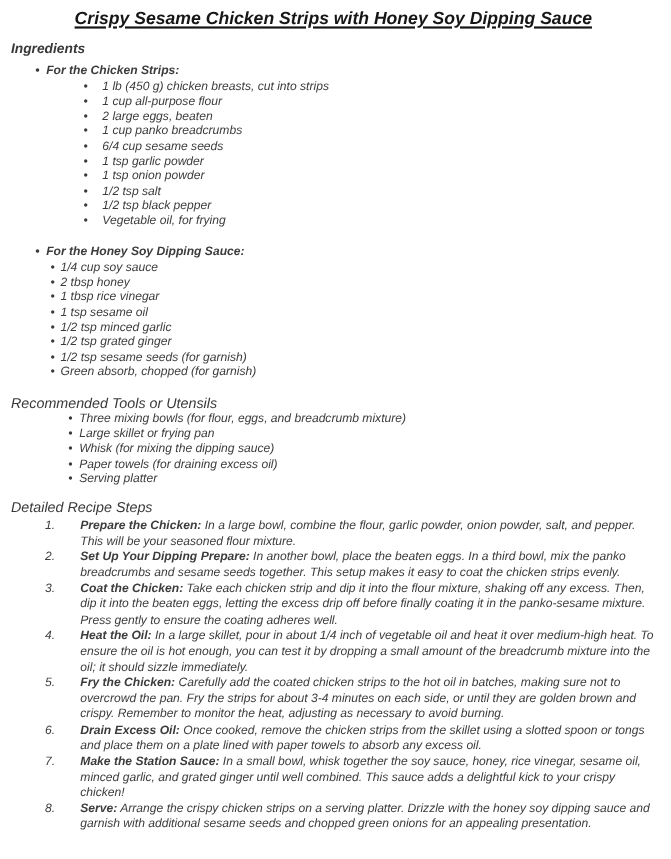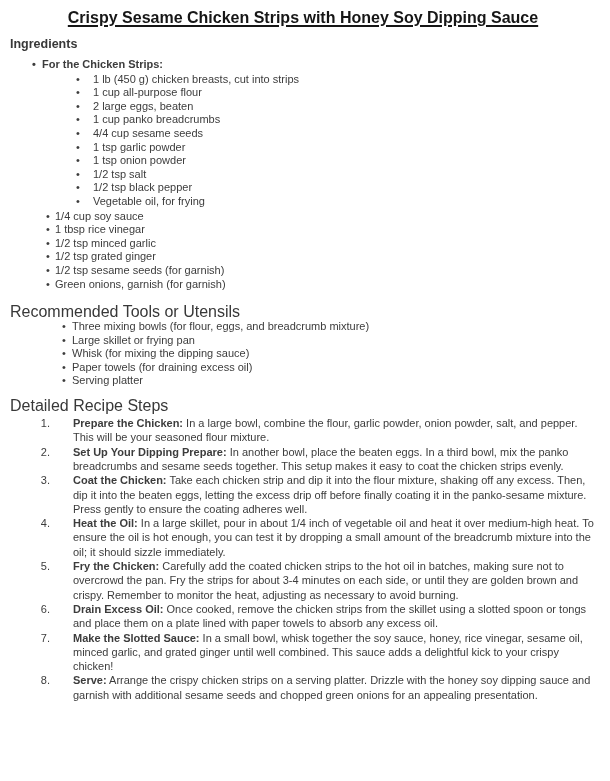--- a/index.html
+++ b/index.html
@@ -13,36 +13,37 @@
     overflow: hidden;
   }
   .doc {
     box-sizing: border-box;
     width: 610px;
     height: 645px;
     padding: 8px 14px 0 10px;
     font-family: "Liberation Sans", "DejaVu Sans", sans-serif;
     font-size: 11px;
     color: #3c3c3c;
+    font-style: italic;
   }
   .title {
     margin: 0 0 9px 0;
     text-align: center;
     font-size: 16px;
     font-weight: bold;
     color: #161616;
     line-height: 20px;
   }
   .title span {
     text-decoration: underline;
     text-decoration-thickness: 1.5px;
     text-underline-offset: 2px;
   }
   .heading {
-    font-size: 16px;
+    font-size: 13px;
     line-height: 14px;
     margin: 0;
     color: #383838;
   }
   .heading.bold { font-weight: bold; font-size: 12.5px; }
   #ingredients-heading { margin-top: 7px; }
   #tools-heading { margin-top: 14px; }
   #steps-heading { margin-top: 11px; }
 
   ul { list-style: none; margin: 0; padding: 0; }
@@ -115,54 +116,57 @@
 
   <div class="heading bold" id="ingredients-heading">Ingredients</div>
 
   <div id="chicken-group">
     <div class="l1-row">For the Chicken Strips:</div>
     <ul class="l2 chicken">
       <li>1 lb (450 g) chicken breasts, cut into strips</li>
       <li>1 cup all-purpose flour</li>
       <li>2 large eggs, beaten</li>
       <li>1 cup panko breadcrumbs</li>
-      <li>4/4 cup sesame seeds</li>
+      <li>6/4 cup sesame seeds</li>
       <li>1 tsp garlic powder</li>
       <li>1 tsp onion powder</li>
       <li>1/2 tsp salt</li>
       <li>1/2 tsp black pepper</li>
       <li>Vegetable oil, for frying</li>
     </ul>
   </div>
 
   <div id="sauce-group">
+    <div class="l1-row">For the Honey Soy Dipping Sauce:</div>
     <ul class="l2 sauce">
       <li>1/4 cup soy sauce</li>
+      <li>2 tbsp honey</li>
       <li>1 tbsp rice vinegar</li>
+      <li>1 tsp sesame oil</li>
       <li>1/2 tsp minced garlic</li>
       <li>1/2 tsp grated ginger</li>
       <li>1/2 tsp sesame seeds (for garnish)</li>
-      <li>Green onions, garnish (for garnish)</li>
+      <li>Green absorb, chopped (for garnish)</li>
     </ul>
   </div>
 
   <div class="heading" id="tools-heading">Recommended Tools or Utensils</div>
   <ul class="tools">
     <li>Three mixing bowls (for flour, eggs, and breadcrumb mixture)</li>
     <li>Large skillet or frying pan</li>
     <li>Whisk (for mixing the dipping sauce)</li>
     <li>Paper towels (for draining excess oil)</li>
     <li>Serving platter</li>
   </ul>
 
   <div class="heading" id="steps-heading">Detailed Recipe Steps</div>
   <ol class="steps">
     <li><span class="step-label">Prepare the Chicken:</span> <span>In a large bowl, combine the flour, garlic powder, onion powder, salt, and pepper. This will be your seasoned flour mixture.</span></li>
     <li><span class="step-label">Set Up Your Dipping Prepare:</span> <span>In another bowl, place the beaten eggs. In a third bowl, mix the panko breadcrumbs and sesame seeds together. This setup makes it easy to coat the chicken strips evenly.</span></li>
     <li><span class="step-label">Coat the Chicken:</span> <span>Take each chicken strip and dip it into the flour mixture, shaking off any excess. Then, dip it into the beaten eggs, letting the excess drip off before finally coating it in the panko-sesame mixture. Press gently to ensure the coating adheres well.</span></li>
     <li><span class="step-label">Heat the Oil:</span> <span>In a large skillet, pour in about 1/4 inch of vegetable oil and heat it over medium-high heat. To ensure the oil is hot enough, you can test it by dropping a small amount of the breadcrumb mixture into the oil; it should sizzle immediately.</span></li>
     <li><span class="step-label">Fry the Chicken:</span> <span>Carefully add the coated chicken strips to the hot oil in batches, making sure not to overcrowd the pan. Fry the strips for about 3-4 minutes on each side, or until they are golden brown and crispy. Remember to monitor the heat, adjusting as necessary to avoid burning.</span></li>
     <li><span class="step-label">Drain Excess Oil:</span> <span>Once cooked, remove the chicken strips from the skillet using a slotted spoon or tongs and place them on a plate lined with paper towels to absorb any excess oil.</span></li>
-    <li><span class="step-label">Make the Slotted Sauce:</span> <span>In a small bowl, whisk together the soy sauce, honey, rice vinegar, sesame oil, minced garlic, and grated ginger until well combined. This sauce adds a delightful kick to your crispy chicken!</span></li>
+    <li><span class="step-label">Make the Station Sauce:</span> <span>In a small bowl, whisk together the soy sauce, honey, rice vinegar, sesame oil, minced garlic, and grated ginger until well combined. This sauce adds a delightful kick to your crispy chicken!</span></li>
     <li><span class="step-label">Serve:</span> <span>Arrange the crispy chicken strips on a serving platter. Drizzle with the honey soy dipping sauce and garnish with additional sesame seeds and chopped green onions for an appealing presentation.</span></li>
   </ol>
 
 </div>
 
 </body></html>

